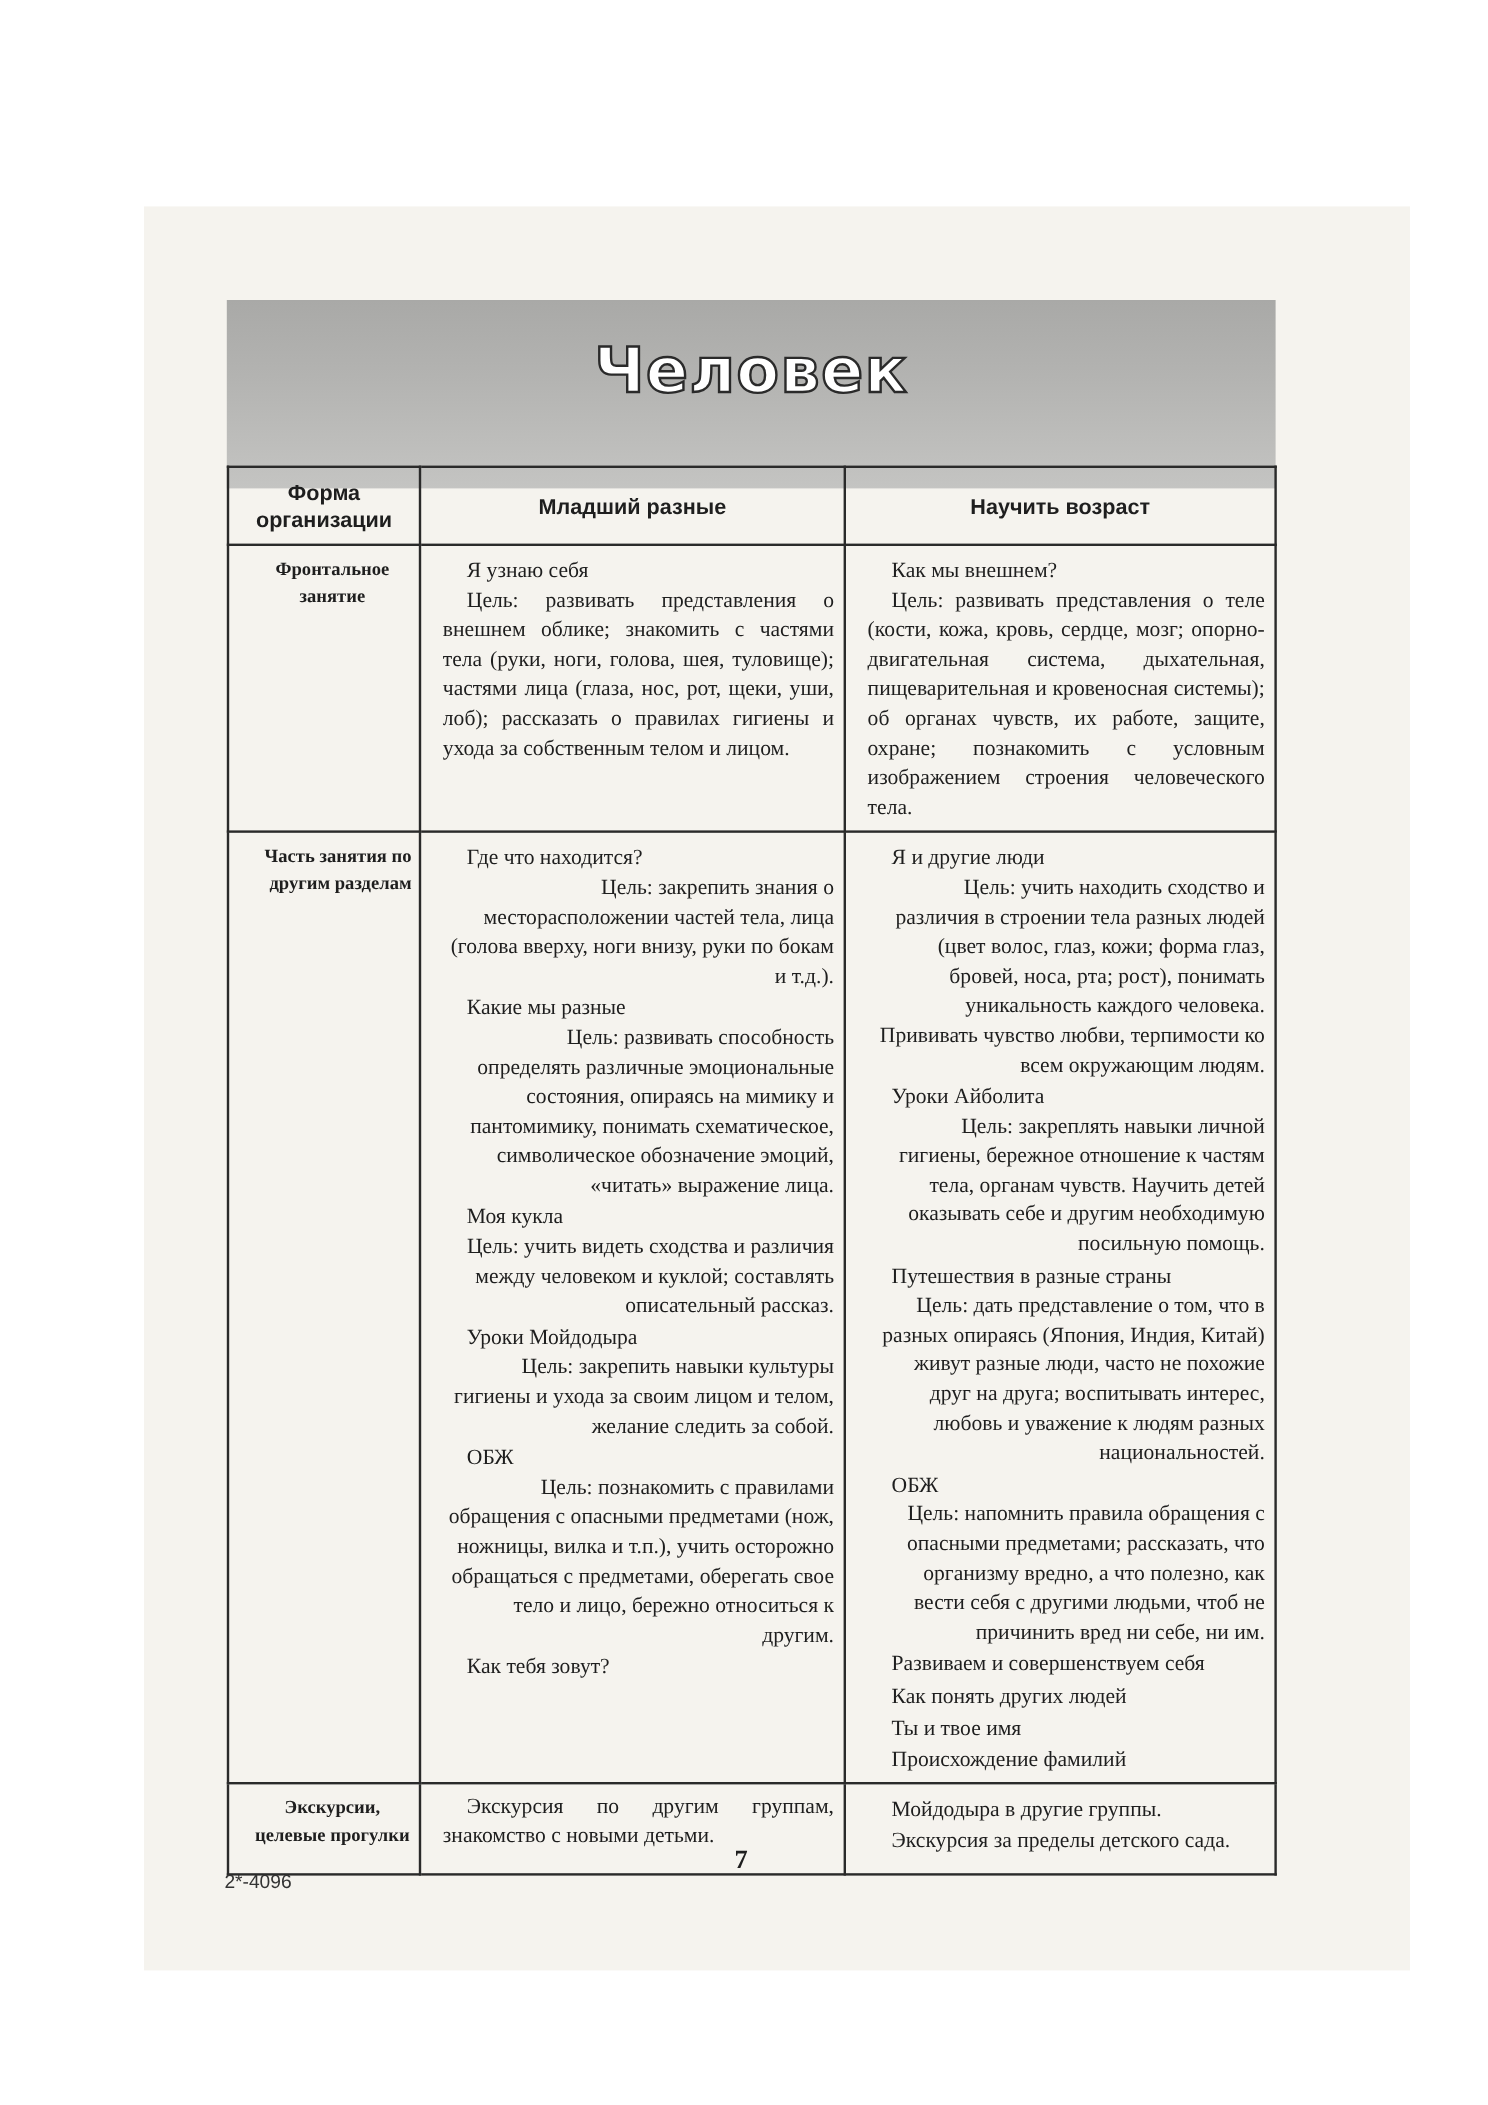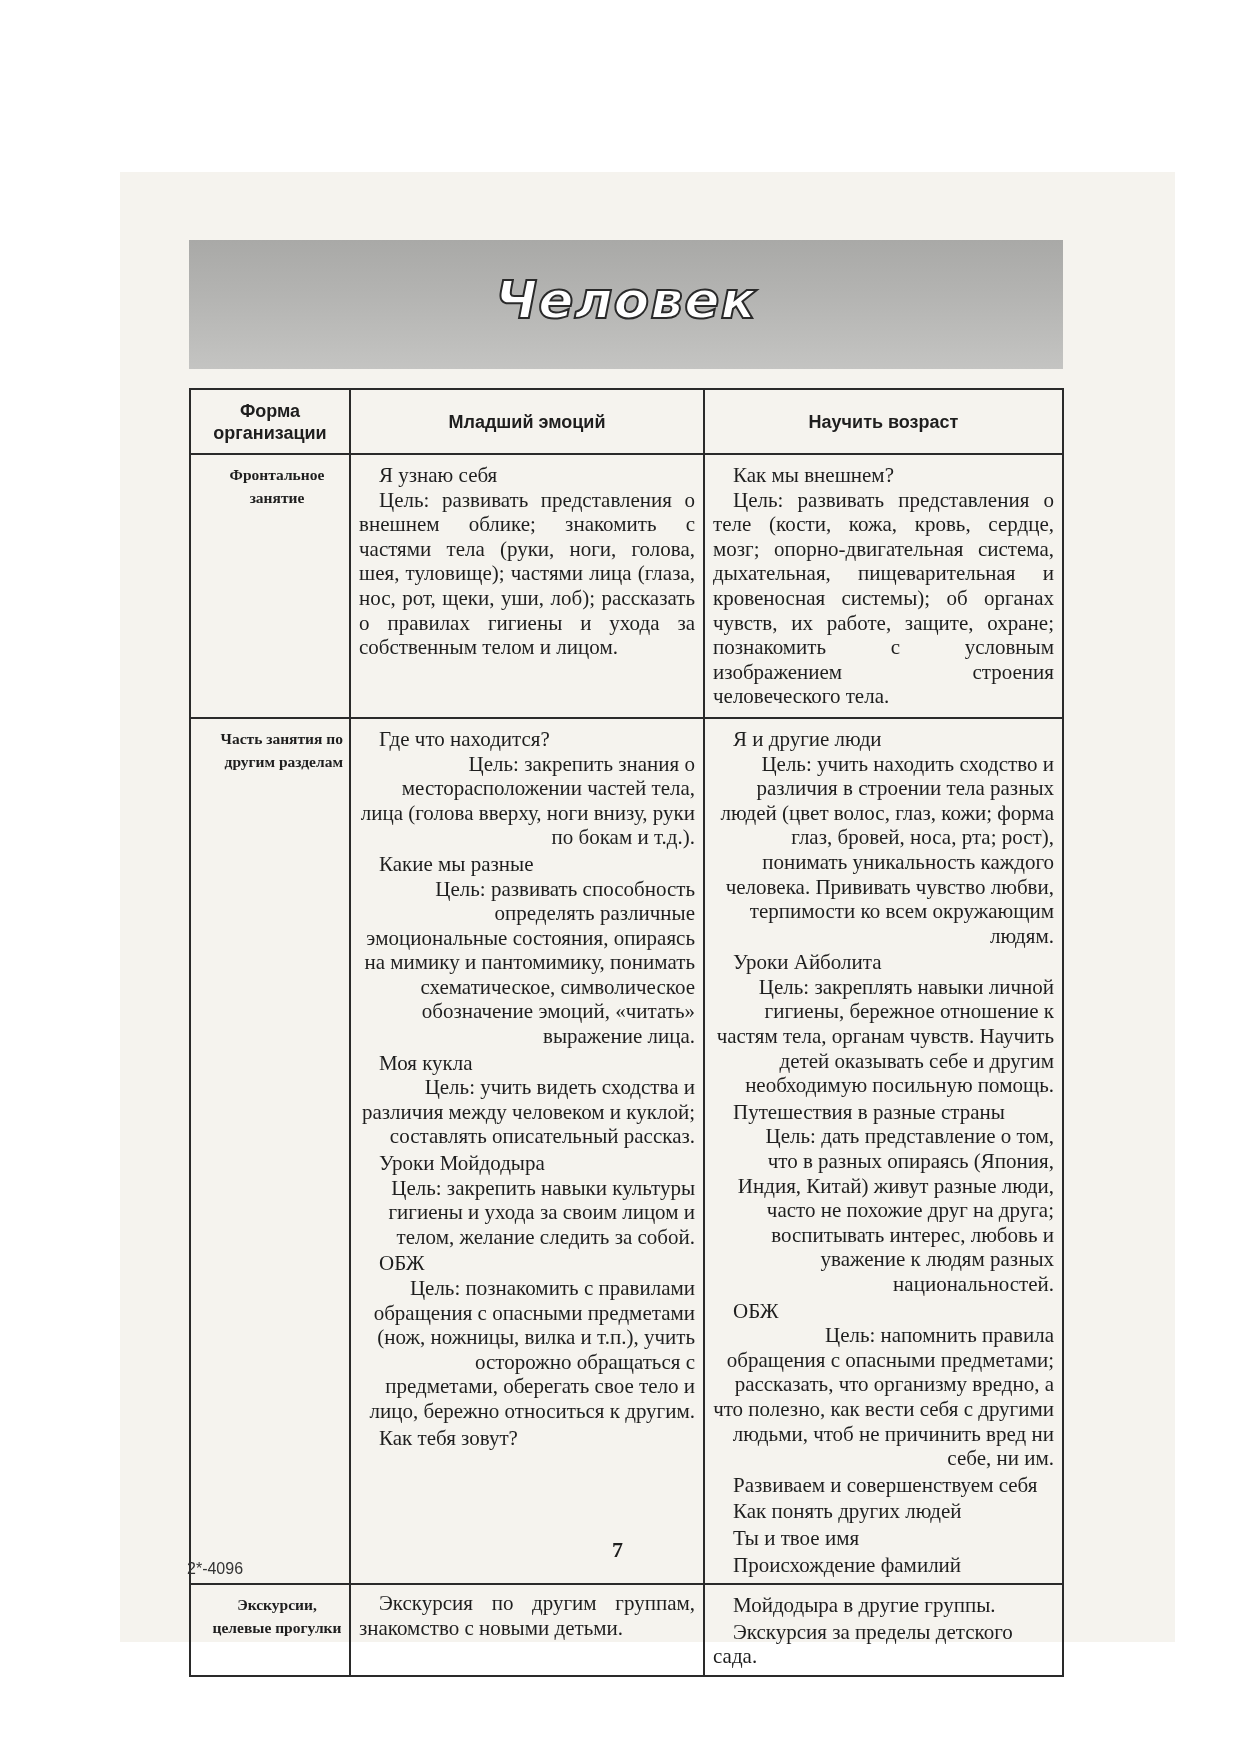--- a/index.html
+++ b/index.html
@@ -8,24 +8,23 @@
     position: relative; overflow: hidden;
     font-family: "Liberation Serif", serif;
     color: #1e1e1e;
   }
   .sheet {
     position: absolute; left: 120px; top: 172px;
     width: 1055px; height: 1470px;
     background: #f5f3ee;
   }
   .banner {
-    position: absolute; left: 189px; top: 240px;
-    width: 874px; height: 129px;
+    position: absolute; left: 189px; top: 250px;
+    width: 874px; height: 157px;
     background: linear-gradient(180deg, #a9a9a7 0%, #b3b3b1 40%, #c4c4c2 100%);
-    font-style: italic;
   }
   .banner-title {
     position: absolute; left: 0; right: 0; top: 30px;
     text-align: center;
     font-family: "DejaVu Sans", sans-serif;
     font-weight: bold; font-size: 52px; letter-spacing: 1px;
     color: #ffffff;
     -webkit-text-stroke: 2px #2a2a2a;
   }
   table.plan {
@@ -42,22 +41,22 @@
   th {
     height: 61px; vertical-align: middle !important;
     font-family: "Liberation Sans", sans-serif; font-weight: bold;
     font-size: 18px; text-align: center; line-height: 22px;
   }
   td.form {
     text-align: center; font-weight: bold; font-size: 15.5px;
     line-height: 23px; padding: 8px 6px 0 20px;
   }
   td.content {
-    font-size: 21px; line-height: 24.6px;
-    padding: 6px 8px 6px 8px; text-align: justify;
+    font-size: 18px; line-height: 24.6px;
+    padding: 6px 8px 6px 18px; text-align: justify;
   }
   .topic { text-indent: 20px; text-align: left; margin-top: 2px; }
   .goal { text-indent: 20px; margin-bottom: 2px; hyphens: manual; }
   .r1 td { height: 206px; }
   .r2 td { height: 756px; text-align: right; }
   .r3 td { height: 62px; }
   .footer-code {
     position: absolute; left: 187px; top: 1560px;
     font-family: "Liberation Sans", sans-serif; font-size: 16px; color: #333;
   }
@@ -77,21 +76,21 @@
 
 <table class="plan">
   <colgroup>
       <col class="c1">
       <col class="c2">
       <col class="c3">
     </colgroup>
   <thead>
     <tr>
       <th>Форма организации</th>
-      <th>Младший эмоций</th>
+      <th>Младший разные</th>
       <th>Научить возраст</th>
     </tr>
   </thead>
   <tbody>
     <tr class="r1">
       <td class="form">Фронтальное занятие</td>
       <td class="content">
         <div class="topic">Я узнаю себя</div>
         <div class="goal">Цель: развивать представления о внешнем облике; знакомить с частями тела (руки, ноги, голова, шея, туловище); частями лица (глаза, нос, рот, щеки, уши, лоб); рассказать о правилах гигиены и ухода за собственным телом и лицом.</div>
       </td>

